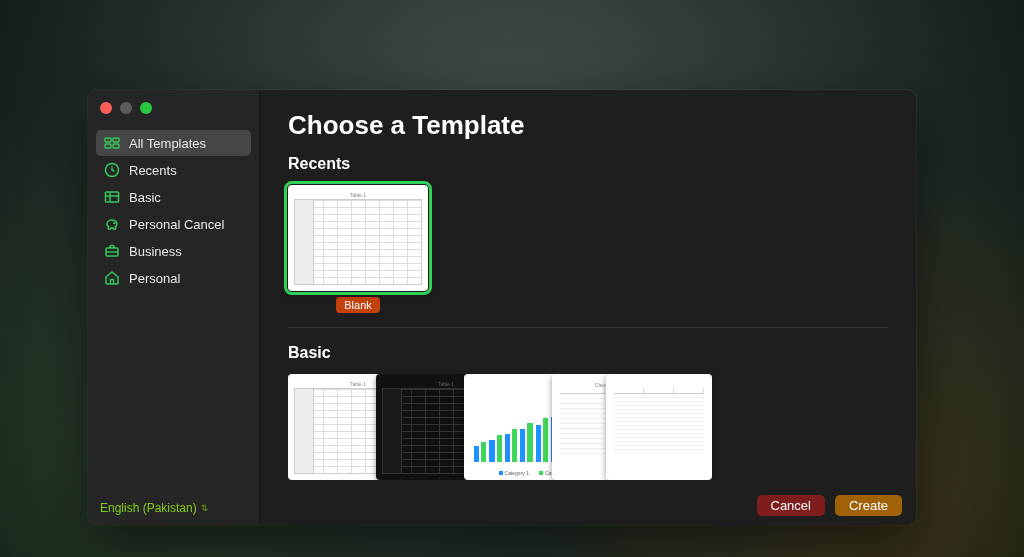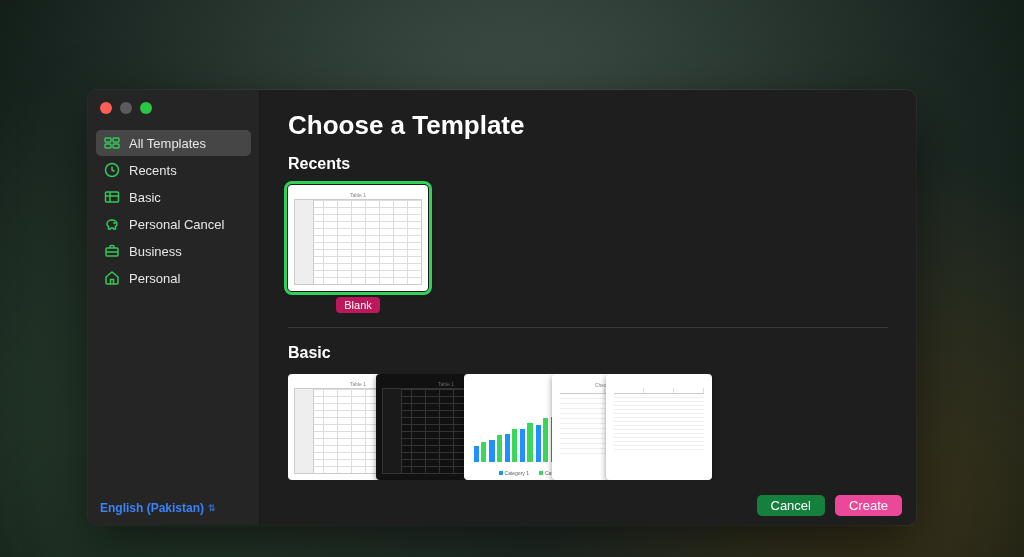--- a/index.html
+++ b/index.html
@@ -26,50 +26,50 @@
   .tl.r{background:#ff5f57;} .tl.y{background:#5b5b5b;} .tl.g{background:#28c840;}
   .nav { flex:1; padding:0 8px; }
   .nav-item {
     display:flex; align-items:center; gap:9px; padding:5px 8px; border-radius:5px;
     color:#e8e8e8; font-size:13px; cursor:default; margin-bottom:1px;
   }
   .nav-item.active { background:#464646; }
   .nav-item .ic { width:16px; height:16px; flex-shrink:0; display:flex; align-items:center; justify-content:center; }
   .nav-item .ic svg { stroke:#34c759; fill:none; stroke-width:1.5; }
   .lang {
-    padding:10px 12px; color:#3b82f6; font-size:12px; display:flex; align-items:center; gap:4px;font-weight:bold;
+    padding:10px 12px; color:#84cc16; font-size:12px; display:flex; align-items:center; gap:4px;
   }
   .lang .chev { font-size:9px; opacity:0.7; }
   .main { flex:1; display:flex; flex-direction:column; background:#1e1e1e; position:relative; }
   .content { flex:1; overflow:hidden; padding:20px 28px 0 28px; }
   .title { color:#fff; font-size:26px; font-weight:700; margin-bottom:14px; }
   .section-head { color:#fff; font-size:16px; font-weight:700; margin-bottom:12px; }
   .row { display:flex; gap:18px; margin-bottom:10px; }
   .card { display:flex; flex-direction:column; align-items:center; gap:6px; }
   .thumb {
     width:140px; height:106px; background:#fff; border-radius:4px; position:relative;
     box-shadow:0 2px 6px rgba(0,0,0,0.4);
   }
   .thumb.sel { outline:3px solid #30d158; outline-offset:1px; }
   .thumb.dark { background:#111; }
   .thumb.narrow { width:106px; height:106px; }
   .cardlabel {
-    font-size:11px; color:#fff; background:#be185d; padding:2px 8px; border-radius:4px;
+    font-size:11px; color:#fff; background:#c2410c; padding:2px 8px; border-radius:4px;
   }
   .divider { height:1px; background:rgba(255,255,255,0.12); margin:14px 0 16px 0; }
   .footer {
     position:absolute; bottom:0; left:0; right:0; height:40px;
     display:flex; align-items:center; justify-content:flex-end; gap:10px;
     padding:0 14px; background:#1e1e1e;
   }
   .btn {
     font-size:13px; padding:3px 14px; border-radius:5px; color:#fff; border:none;
-    background:#15803d; cursor:default;
-  }
-  .btn.primary { background:#ec4899; }
+    background:#7f1d1d; cursor:default;
+  }
+  .btn.primary { background:#a16207; }
   
   .mini-sheet { position:absolute; inset:6px; display:flex; flex-direction:column; }
   .mini-sheet .hdr { height:8px; display:flex; justify-content:center; align-items:center; }
   .mini-sheet .hdr span { font-size:5px; color:#888; }
   .mini-sheet .grid { flex:1; position:relative;
     background-image:
       linear-gradient(#ddd 1px, transparent 1px),
       linear-gradient(90deg, #ddd 1px, transparent 1px);
     background-size: 14px 7px;
     border:1px solid #ccc;

